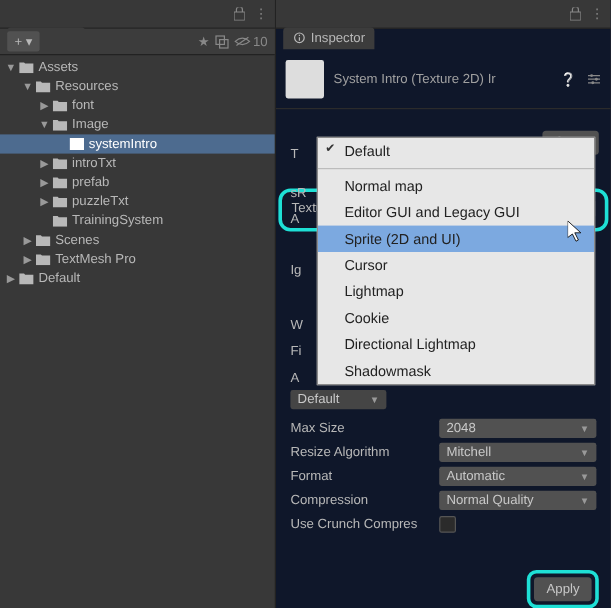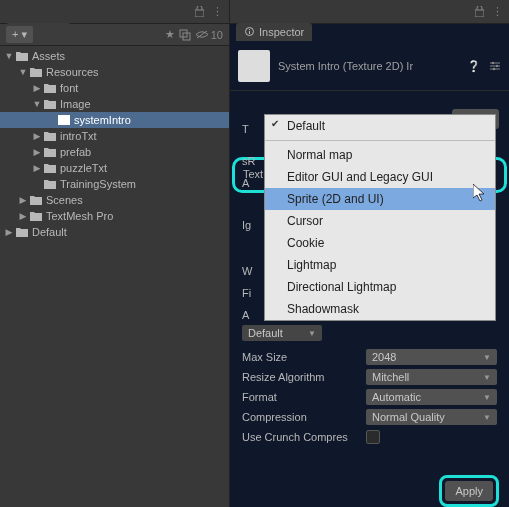--- a/index.html
+++ b/index.html
@@ -252,22 +252,22 @@
     <div>A</div>
   </div>
 
   <div class="menu">
     <div class="menu-item"><span class="check">✔</span><span>Default</span></div>
     <div class="menu-sep"></div>
     <div class="menu-item">Normal map</div>
     <div class="menu-item">Editor GUI and Legacy GUI</div>
     <div class="menu-item hover">Sprite (2D and UI)</div>
     <div class="menu-item">Cursor</div>
+    <div class="menu-item">Lightmap</div>
     <div class="menu-item">Cookie</div>
-    <div class="menu-item">Lightmap</div>
     <div class="menu-item">Directional Lightmap</div>
     <div class="menu-item">Shadowmask</div>
   </div>
 
   <span class="cursor-img">
     <svg width="14" height="18" viewBox="0 0 14 18">
         <path d="M0 0 L0 14 L4 11 L7 17 L9 16 L6 10 L11 10 Z" fill="#fff" stroke="#000" stroke-width="0.7"></path>
       </svg>
   </span>
 

